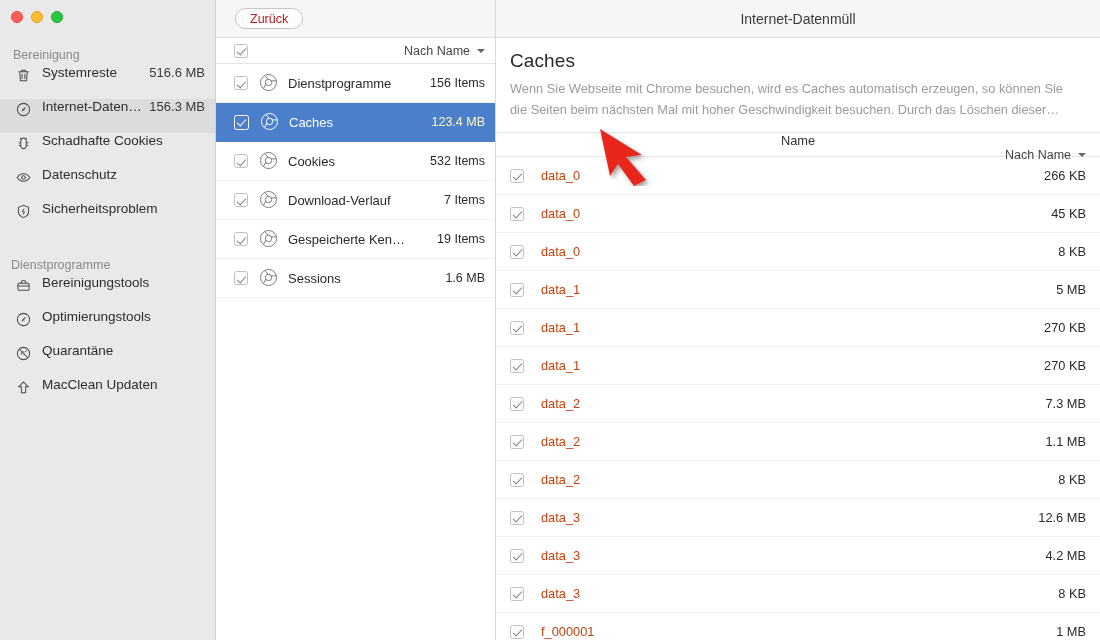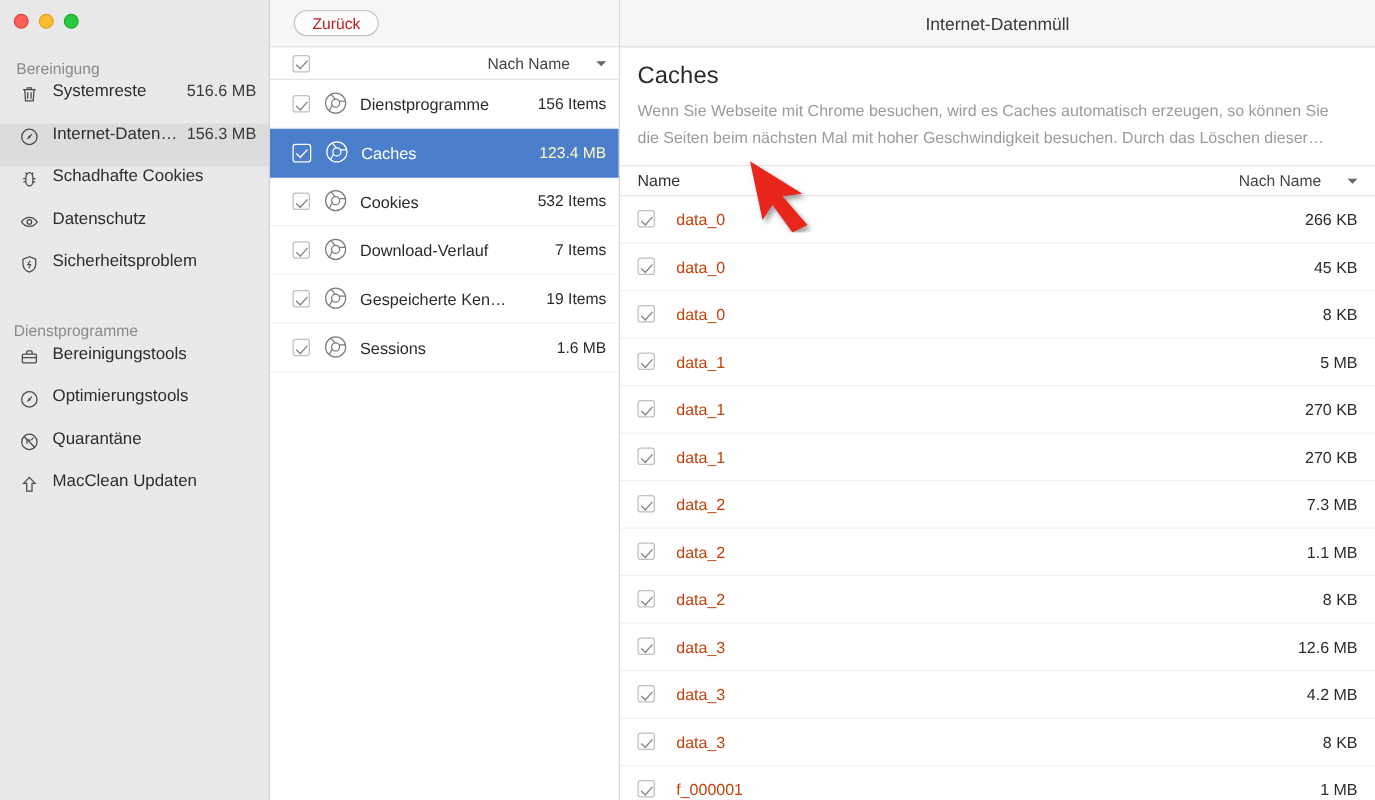--- a/index.html
+++ b/index.html
@@ -89,21 +89,21 @@
   .mid-header {
     height: 26px; flex: 0 0 26px;
     display: flex; align-items: center;
     border-bottom: 1px solid #e3e3e3;
     padding: 0 10px 0 18px;
     background: #fff;
   }
   .sort-label {
     margin-left: auto;
     font-size: 12.5px; color: #444;
-    display: flex; align-items: center; gap: 21px;
+    display: flex; align-items: center; gap: 7px;
     cursor: default;
     text-align: center;
   }
   .caret { width: 0; height: 0; border-left: 4px solid transparent; border-right: 4px solid transparent; border-top: 4.5px solid #666; display:block; }
 
   .mid-list { flex: 1 1 auto; overflow: hidden; }
   .mid-row {
     height: 39px;
     display: flex; align-items: center;
     padding: 0 10px 0 18px;
@@ -163,20 +163,21 @@
     display: -webkit-box; -webkit-line-clamp: 2; -webkit-box-orient: vertical; overflow: hidden;
   }
   .right-colhead {
     margin-top: 12px;
     height: 25px;
     border-top: 1px solid #e6e6e6;
     border-bottom: 1px solid #e6e6e6;
     display: flex; align-items: center;
     padding: 0 14px 0 14px;
     background: #fff;
+    flex-direction: column;
   }
   .colhead-name { font-size: 12.8px; color: #333; }
   .right-list { flex: 1 1 auto; overflow: hidden; }
   .f-row {
     height: 38px;
     display: flex; align-items: center;
     padding: 0 14px 0 14px;
     border-bottom: 1px solid #f1f1f1;
     cursor: default;
   }

